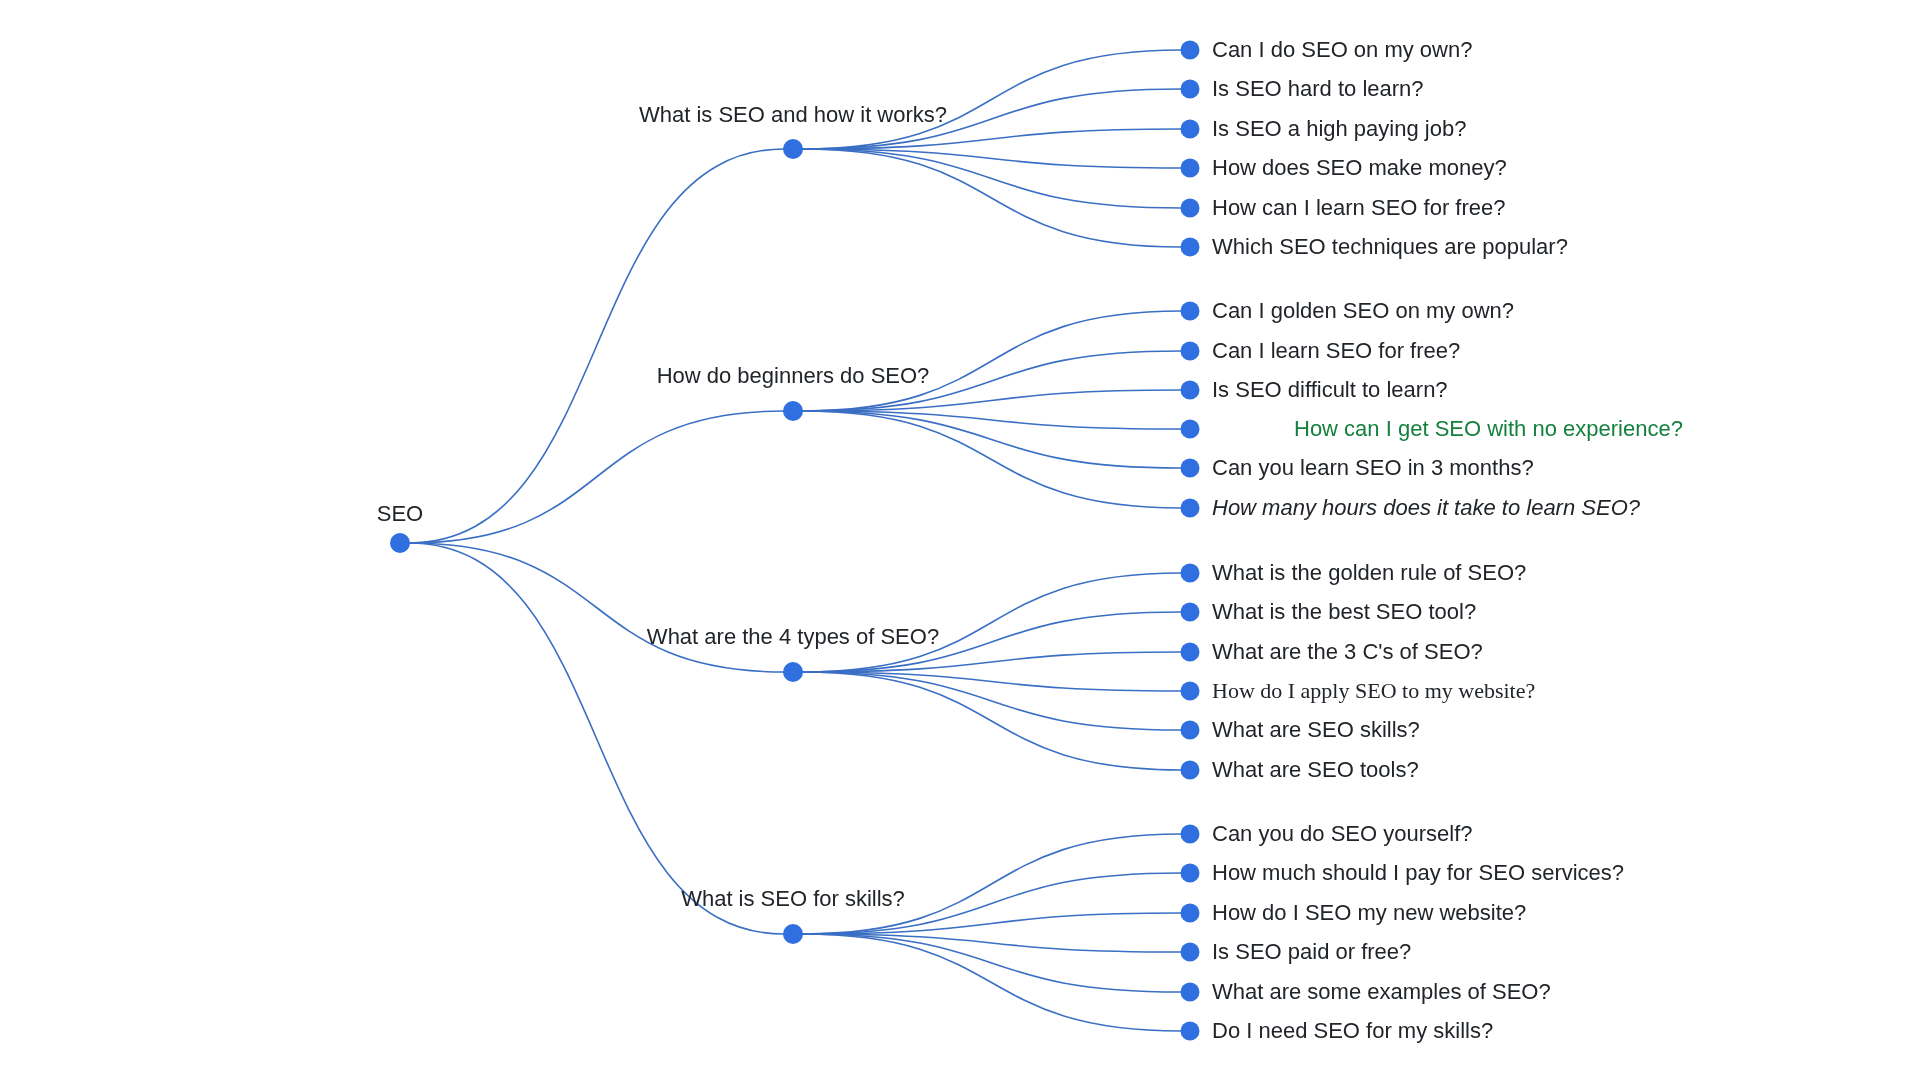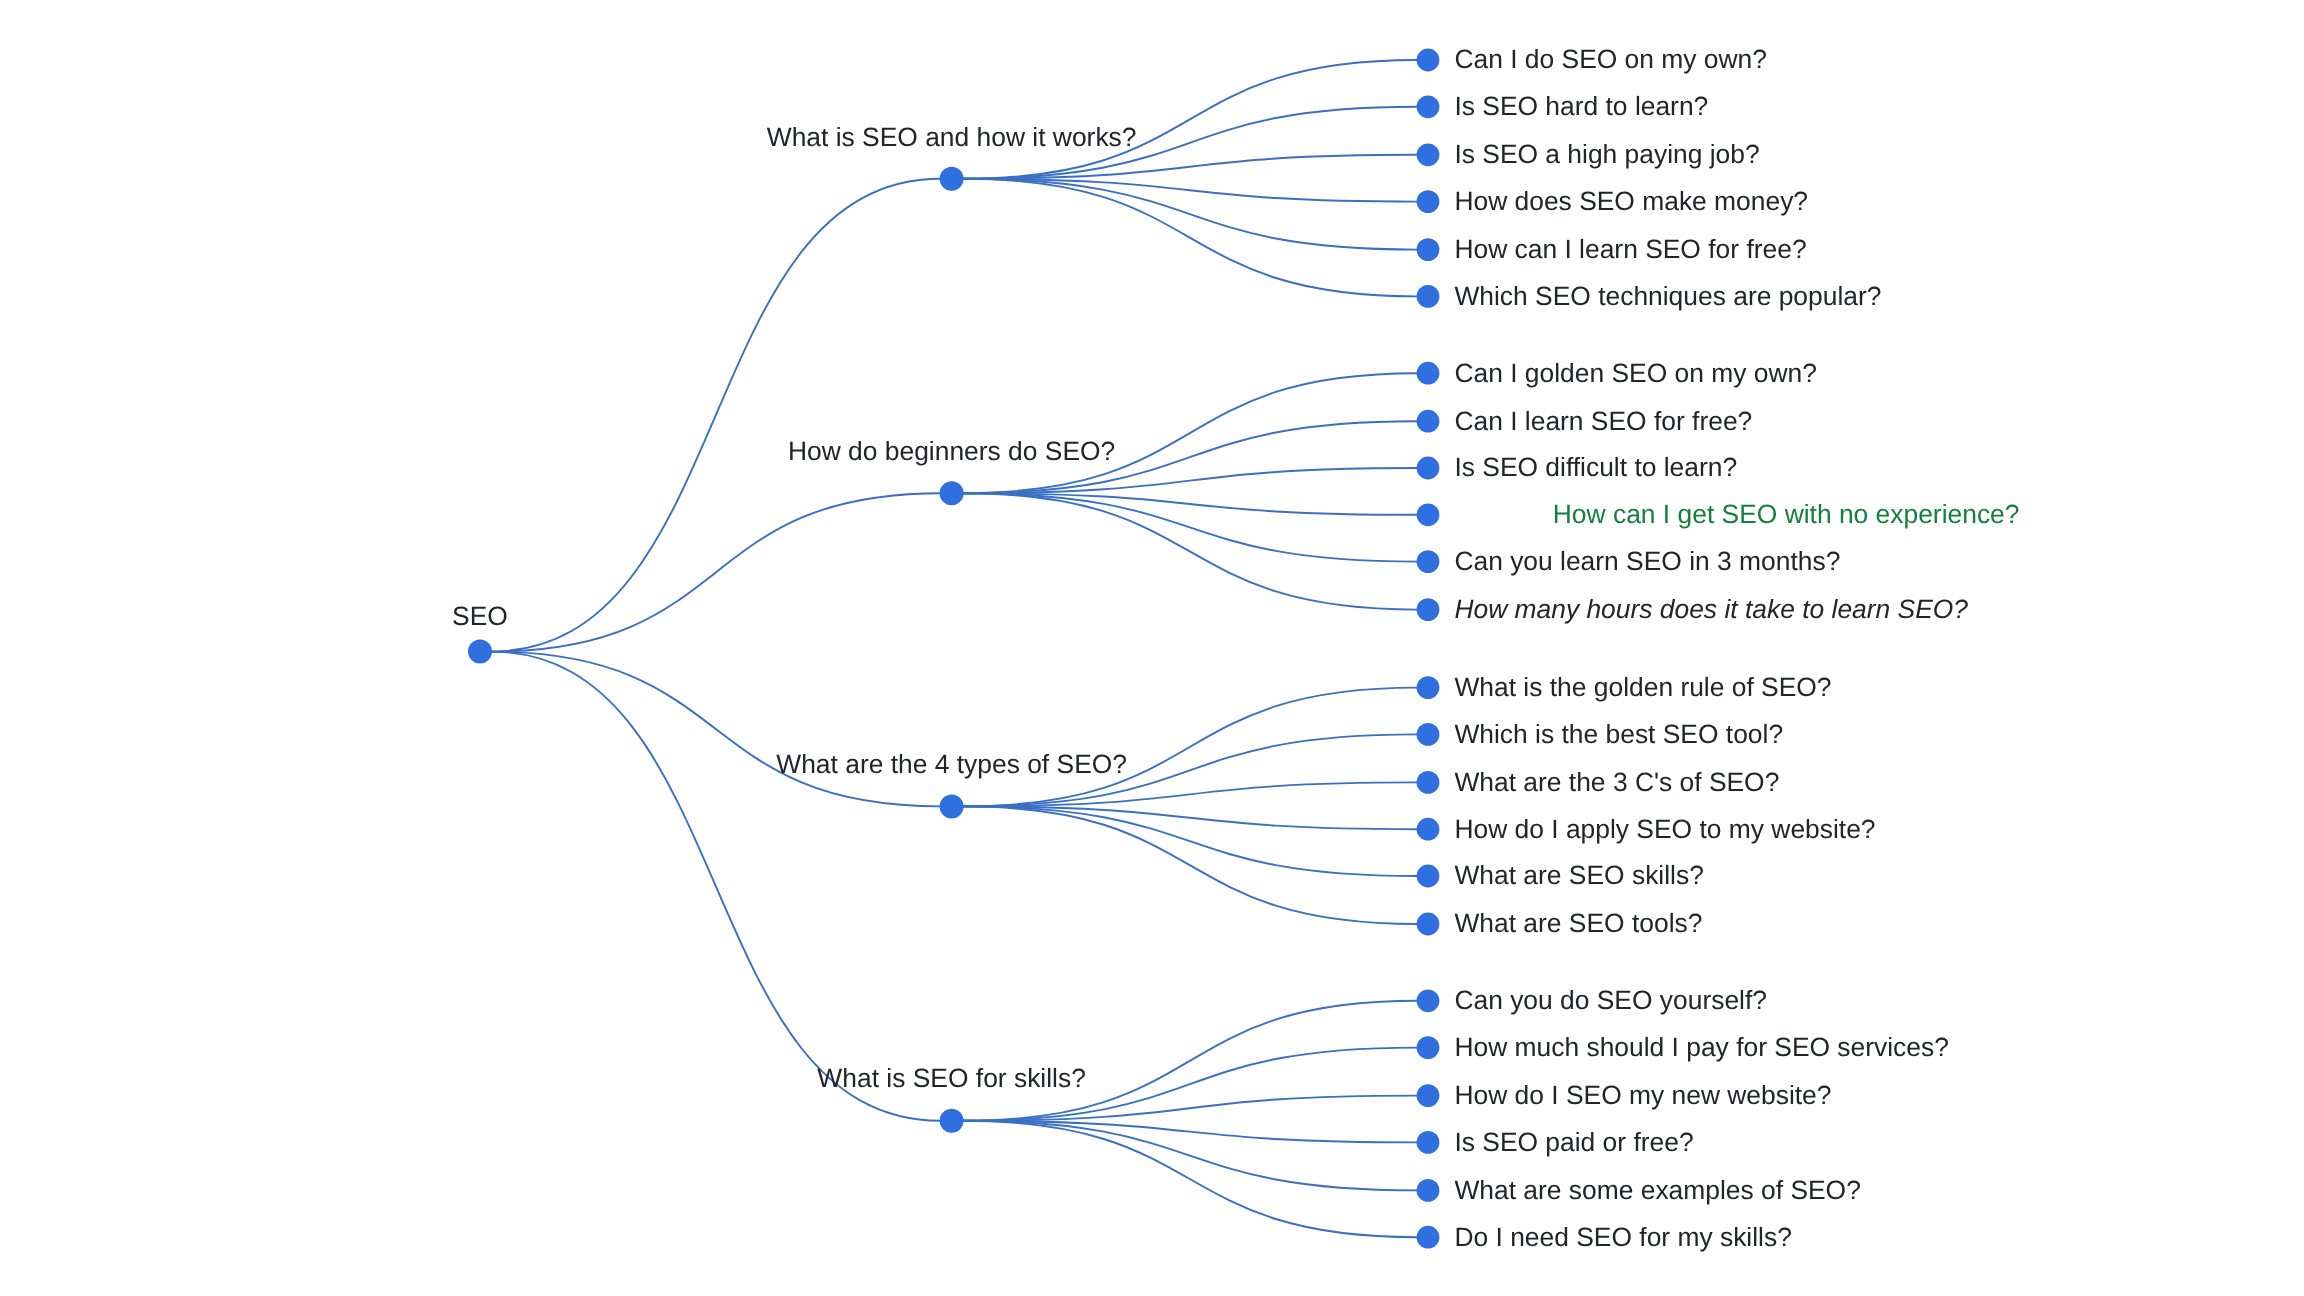--- a/index.html
+++ b/index.html
@@ -138,25 +138,25 @@
       <div class="node-label right" style="left: 1269px; top: 429px; color: #15803d; margin-left: 25px;">How can I get SEO with no experience?</div>
       <div class="node leaf" style="left: 1190px; top: 468px; background: rgb(47, 111, 224);"></div>
       <div class="node-label right" style="left: 1212px; top: 468px; color: rgb(33, 37, 41);">Can you learn SEO in 3 months?</div>
       <div class="node leaf" style="left: 1190px; top: 508px; background: rgb(47, 111, 224);"></div>
       <div class="node-label right" style="left: 1212px; top: 508px; color: rgb(33, 37, 41); font-style: italic;">How many hours does it take to learn SEO?</div>
       <div class="node branch" style="left: 793px; top: 672px; background: rgb(47, 111, 224);"></div>
       <div class="node-label above" style="left: 793px; top: 647px; color: rgb(33, 37, 41);">What are the 4 types of SEO?</div>
       <div class="node leaf" style="left: 1190px; top: 573px; background: rgb(47, 111, 224);"></div>
       <div class="node-label right" style="left: 1212px; top: 573px; color: rgb(33, 37, 41);">What is the golden rule of SEO?</div>
       <div class="node leaf" style="left: 1190px; top: 612px; background: rgb(47, 111, 224);"></div>
-      <div class="node-label right" style="left: 1212px; top: 612px; color: rgb(33, 37, 41);">Which is the best SEO tool?</div>
+      <div class="node-label right" style="left: 1212px; top: 612px; color: rgb(33, 37, 41);">What is the best SEO tool?</div>
       <div class="node leaf" style="left: 1190px; top: 652px; background: rgb(47, 111, 224);"></div>
       <div class="node-label right" style="left: 1212px; top: 652px; color: rgb(33, 37, 41);">What are the 3 C's of SEO?</div>
       <div class="node leaf" style="left: 1190px; top: 691px; background: rgb(47, 111, 224);"></div>
-      <div class="node-label right" style="left: 1212px; top: 691px; color: rgb(33, 37, 41);">How do I apply SEO to my website?</div>
+      <div class="node-label right" style="left: 1212px; top: 691px; color: rgb(33, 37, 41); font-family: Liberation Serif, serif;">How do I apply SEO to my website?</div>
       <div class="node leaf" style="left: 1190px; top: 730px; background: rgb(47, 111, 224);"></div>
       <div class="node-label right" style="left: 1212px; top: 730px; color: rgb(33, 37, 41);">What are SEO skills?</div>
       <div class="node leaf" style="left: 1190px; top: 770px; background: rgb(47, 111, 224);"></div>
       <div class="node-label right" style="left: 1212px; top: 770px; color: rgb(33, 37, 41);">What are SEO tools?</div>
       <div class="node branch" style="left: 793px; top: 934px; background: rgb(47, 111, 224);"></div>
       <div class="node-label above" style="left: 793px; top: 909px; color: rgb(33, 37, 41);">What is SEO for skills?</div>
       <div class="node leaf" style="left: 1190px; top: 834px; background: rgb(47, 111, 224);"></div>
       <div class="node-label right" style="left: 1212px; top: 834px; color: rgb(33, 37, 41);">Can you do SEO yourself?</div>
       <div class="node leaf" style="left: 1190px; top: 873px; background: rgb(47, 111, 224);"></div>
       <div class="node-label right" style="left: 1212px; top: 873px; color: rgb(33, 37, 41);">How much should I pay for SEO services?</div>

